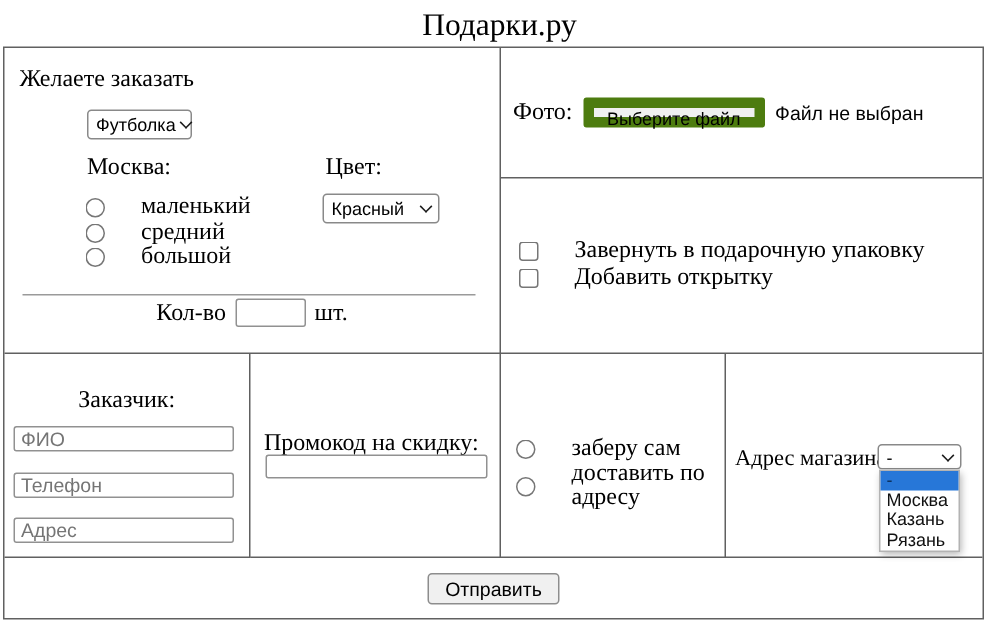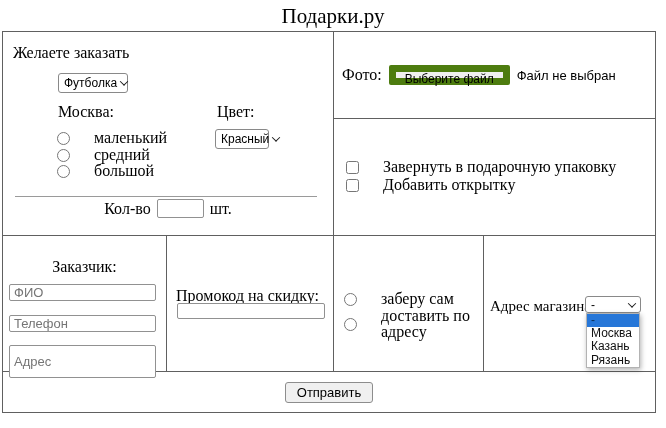--- a/index.html
+++ b/index.html
@@ -108,21 +108,21 @@
     </div>
     <div class="opt-row" style="left:54px; top:115px;">
       <input type="radio" name="size" style="">
       <span class="lbl">средний</span>
     </div>
     <div class="opt-row" style="left:54px; top:131px;">
       <input type="radio" name="size" style="">
       <span class="lbl">большой</span>
     </div>
 
-    <div class="sel" style="left:212px; top:97px; width:54px;">
+    <div class="sel" style="left:212px; top:97px; width:78px;">
       <span class="val">Красный</span>
       <span class="chev"></span>
     </div>
 
     <div class="divider" style="top:164px;"></div>
 
     <div class="qty-row">
       <span class="lbl">Кол-во</span>
       <input class="txt-input" style="width: 47px; height: 19px;" value="">
       <span class="lbl">шт.</span>
@@ -143,21 +143,21 @@
     <div class="opt-row" style="left:12px; top:58px;">
       <input type="checkbox" style="">
       <span class="lbl">Добавить открытку</span>
     </div>
   </div>
 
   <div class="cell cell-customer b-r b-b">
     <div class="abs lbl" style="left:0; top:22px; width:100%; text-align:center;">Заказчик:</div>
     <input class="txt-input abs" style="left: 6px; top: 48px; width: 147px; height: 17px;" placeholder="ФИО">
     <input class="txt-input abs" style="left: 6px; top: 79px; width: 147px; height: 17px;" placeholder="Телефон">
-    <input class="txt-input abs" style="left: 6px; top: 109px; width: 147px; height: 33px;" placeholder="Адрес">
+    <input class="txt-input abs" style="left: 6px; top: 109px; width: 147px; height: 17px;" placeholder="Адрес">
   </div>
 
   <div class="cell cell-promo b-r b-b">
     <div class="abs lbl" style="left:9px; top:51px;">Промокод на скидку:</div>
     <input class="txt-input abs" style="left: 10px; top: 67px; width: 148px; height: 16px;" value="">
   </div>
 
   <div class="cell cell-delivery b-r b-b">
     <div class="opt-row" style="left:10px; top:72px;">
       <input type="radio" name="delivery" style="">

